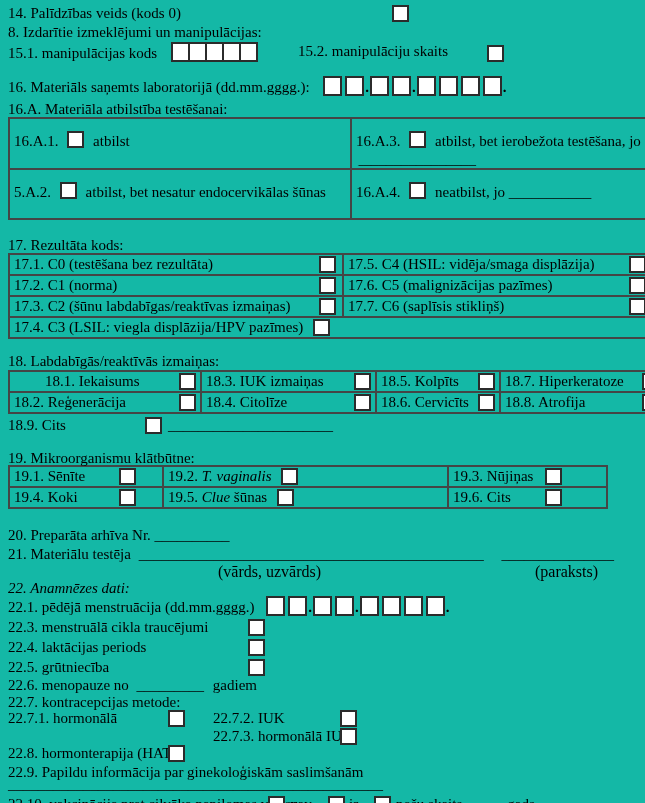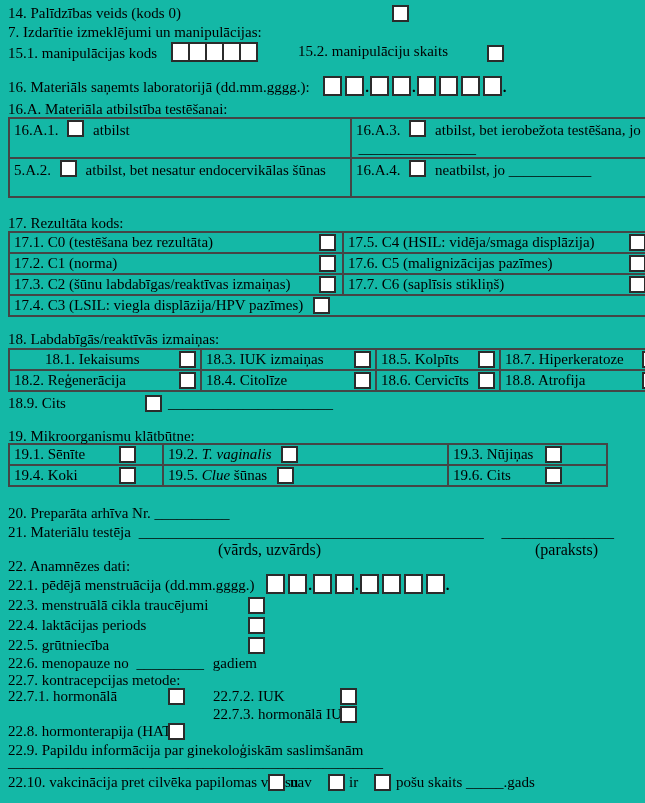--- a/index.html
+++ b/index.html
@@ -13,21 +13,21 @@
   .cb.abs{position:absolute;}
   .comb{display:inline-flex;gap:3px;vertical-align:-4px;}
   .comb .dcell{width:15px;height:16px;border:2px solid #2b2b2b;background:#fff;box-sizing:content-box;}
   .comb5{display:inline-flex;vertical-align:-4px;}
   .comb5 .dcell{width:15px;height:16px;border:2px solid #2b2b2b;background:#fff;margin-left:-2px;box-sizing:content-box;}
   .comb5 .dcell:first-child{margin-left:0;}
   .dot{display:inline-block;padding:0 1px;font-weight:bold;}
   table{border-collapse:collapse;table-layout:fixed;}
   td{border:2px solid #454545;padding:0 4px;overflow:hidden;}
   .t16a{width:624px;}
-  .t16a td{vertical-align:top;height:36px;line-height:18px;white-space:normal;padding-top:1px;border-radius:13px;}
+  .t16a td{vertical-align:top;height:36px;line-height:18px;white-space:normal;padding-top:12px;border-radius:13px;}
   .t17{width:624px;}
   .t17 td{height:18px;}
   .t18{width:624px;}
   .t18 td{height:18px;}
   .t19{width:592px;}
   .t19 td{height:18px;}
   .cellflex{display:flex;align-items:center;justify-content:space-between;}
   .cellstart{display:flex;align-items:center;justify-content:flex-start;gap:10px;}
   .it{font-style:italic;}
   .caps{font-size:16px;}
@@ -37,21 +37,21 @@
 <body>
 
 <div class="page">
 
   <div class="line">
     <span>14. Palīdzības veids (kods 0)</span>
     <span class="cb abs" style="left:384px;top:1px;"></span>
   </div>
 
   <div class="line">
-    <span>7. Izdarītie izmeklējumi un manipulācijas:</span>
+    <span>8. Izdarītie izmeklējumi un manipulācijas:</span>
   </div>
 
   <div class="line" style="height:24px;">
     <span>15.1. manipulācijas kods</span>
     <span class="comb5" style="margin-left:10px;">
         <span class="dcell"></span>
         <span class="dcell"></span>
         <span class="dcell"></span>
         <span class="dcell"></span>
         <span class="dcell"></span>
@@ -290,21 +290,21 @@
   <div class="line" style="height:17px;">
     <span>21. Materiālu testēja</span>
     <span style="margin-left:4px;">______________________________________________</span>
     <span style="margin-left:14px;">_______________</span>
   </div>
   <div class="line caps" style="height:17px;">
     <span class="abspan" style="left:210px;">(vārds, uzvārds)</span>
     <span class="abspan" style="left:527px;">(paraksts)</span>
   </div>
 
-  <div class="line" style="height:17px;">
+  <div class="line" style="height:17px;font-style:italic;">
     <span>22. Anamnēzes dati:</span>
   </div>
 
   <div class="line" style="height:22px;">
     <span>22.1. pēdējā menstruācija (dd.mm.gggg.)</span>
     <span class="comb" style="margin-left:8px;">
         <span class="dcell"></span>
         <span class="dcell"></span>
       </span><span class="dot">.</span><span class="comb">
         <span class="dcell"></span>

